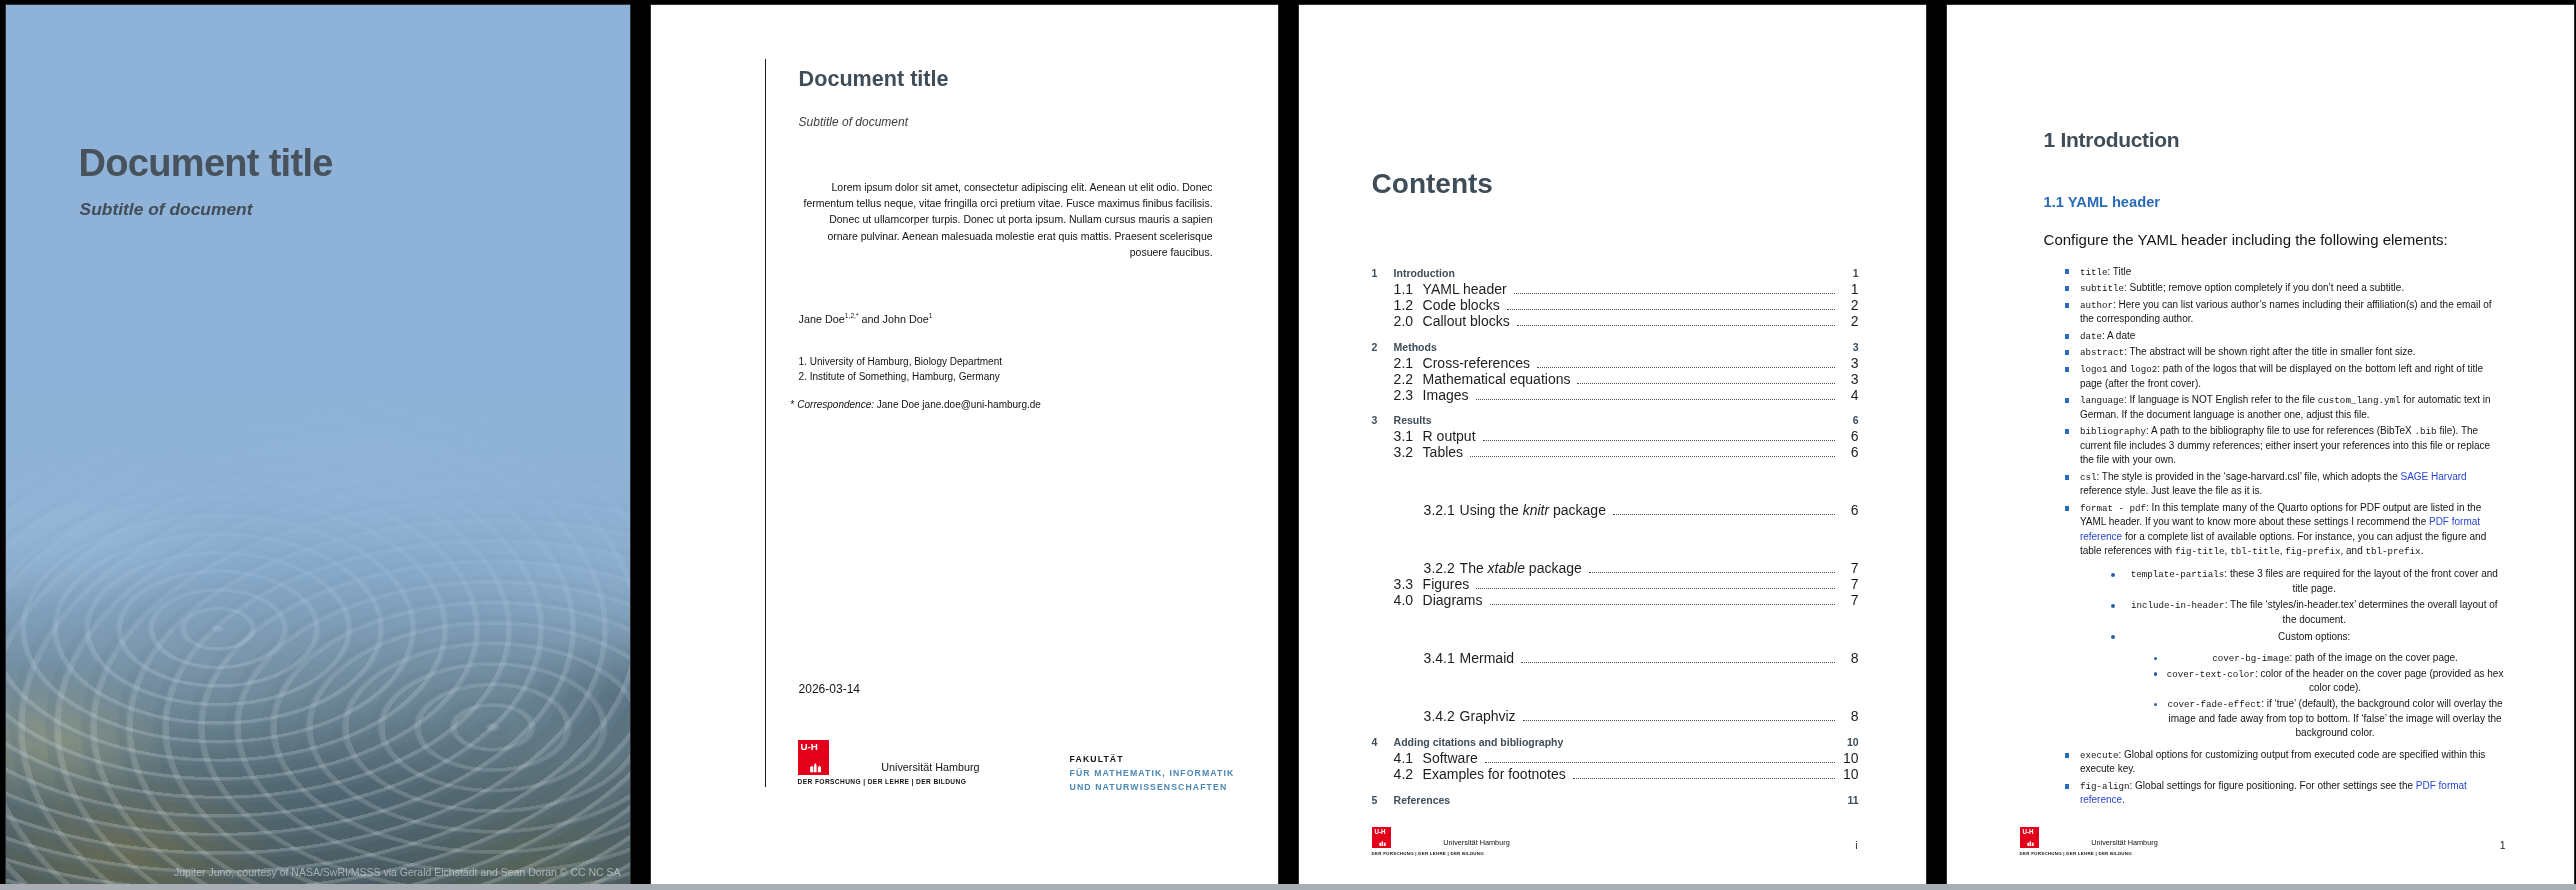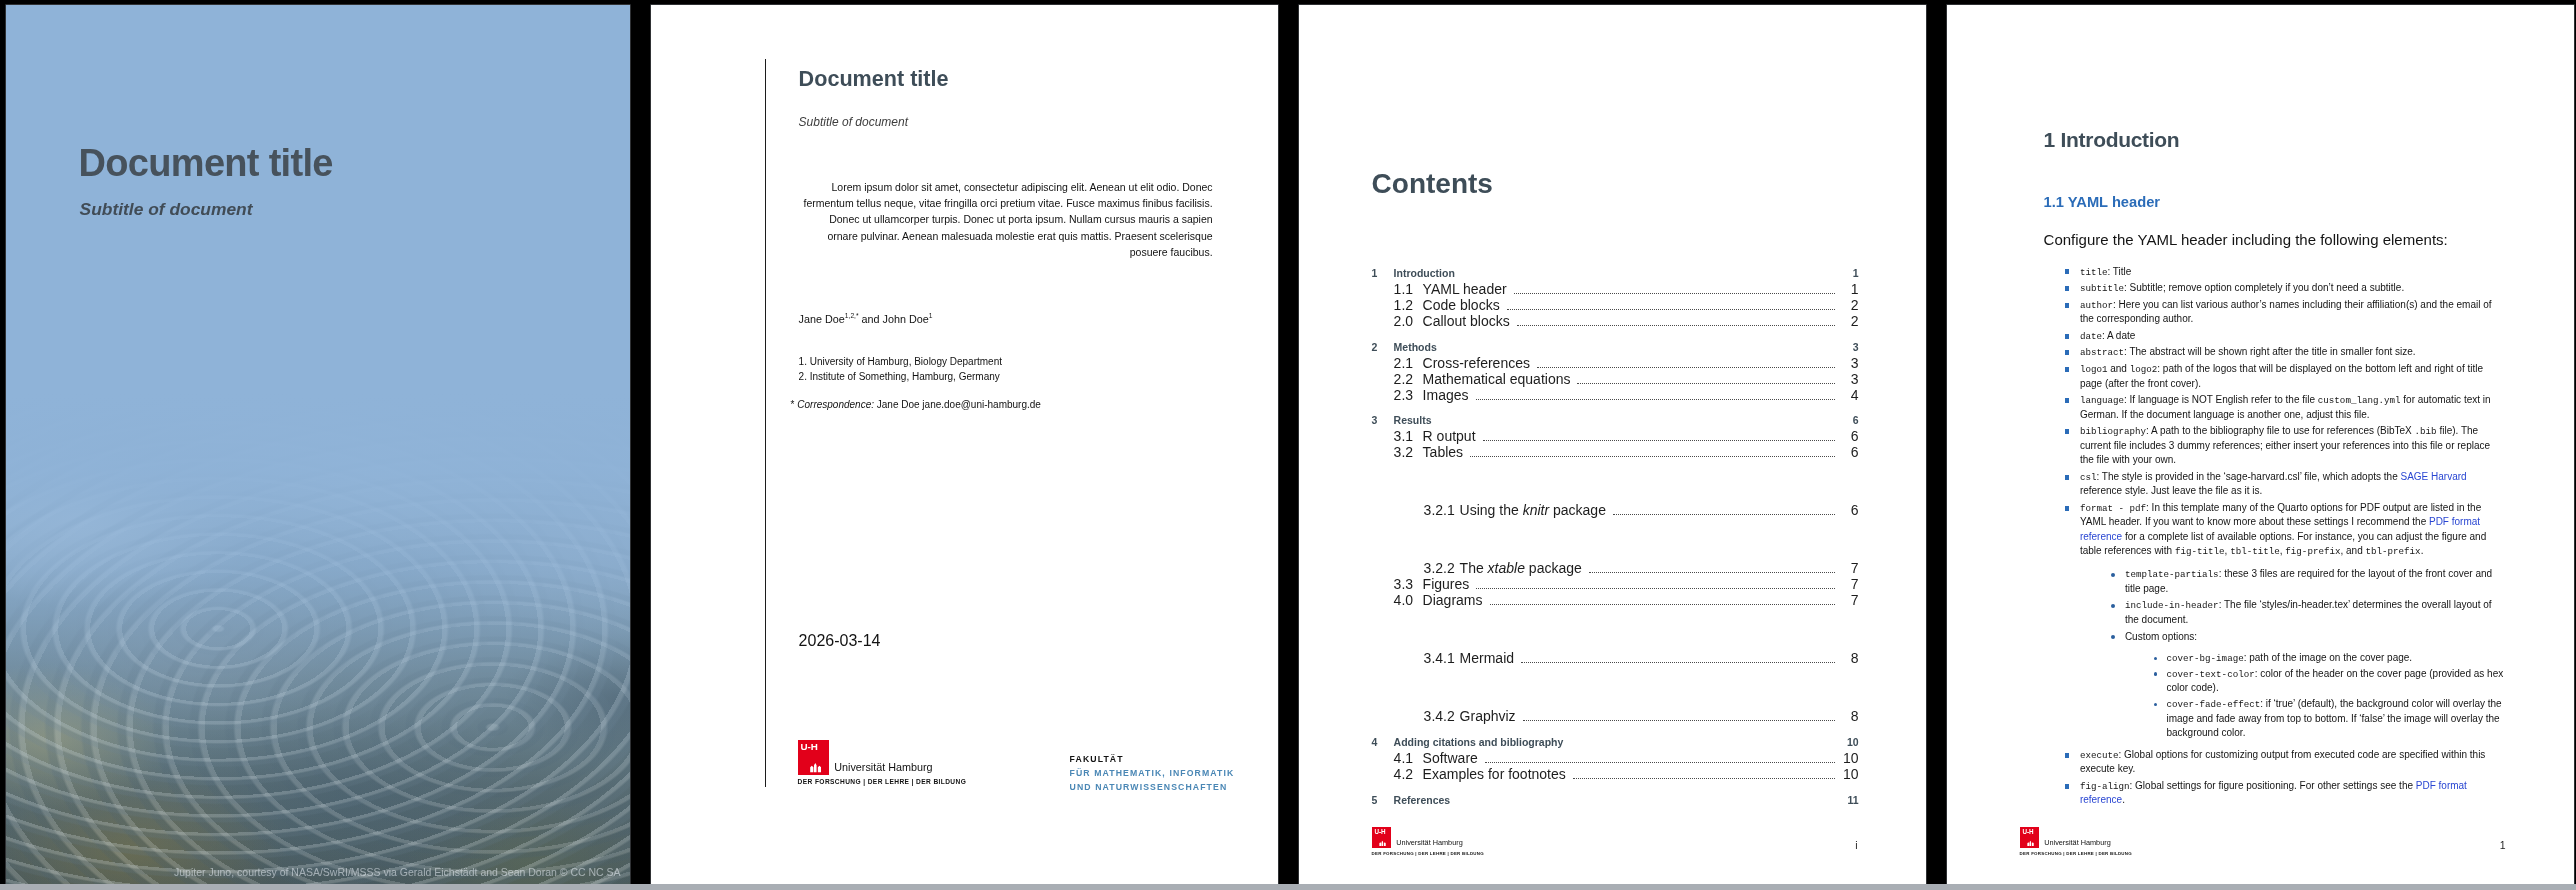--- a/index.html
+++ b/index.html
@@ -36,21 +36,21 @@
   .cover-caption{position:absolute;right:9px;bottom:7px;font-size:10.5px;color:rgba(235,241,247,.55);}
 
   
   .heading{color:var(--heading,#3e4d58);}
   code{font-family:"Liberation Mono","DejaVu Sans Mono",monospace;font-size:.92em;}
   sup{font-size:.62em;}
   .link{color:var(--link,#2946d2);}
 
   
   .uhlogo{position:absolute;}
-  .uhlogo .lrow{display:flex;align-items:flex-end;}
+  .uhlogo .lrow{display:flex;align-items:flex-end;gap:47px;}
   .uhlogo .sq{background:var(--uh-red,#e2001a);color:#fff;position:relative;flex:none;}
   .uhlogo.big .sq{width:31px;height:35px;}
   .uhlogo.small .sq{width:19px;height:21.6px;}
   .uhlogo .abbr{position:absolute;left:2.8px;top:1.4px;font-weight:bold;}
   .uhlogo.big .abbr{font-size:9.8px;}
   .uhlogo.small .abbr{font-size:6.3px;}
   .uhlogo .castle{position:absolute;left:50%;transform:translateX(-35%);bottom:2.1px;}
   .uhlogo .name{color:#121212;margin-left:5.6px;}
   .uhlogo.big .name{font-size:10.8px;margin-bottom:2.1px;}
   .uhlogo.small .name{font-size:7.3px;margin-bottom:1.4px;}
@@ -59,21 +59,21 @@
   .uhlogo.small .claim{font-size:4.4px;margin-top:2.1px;}
 
   
   .rule{position:absolute;left:114px;top:54px;width:1.4px;height:728px;background:#1c1c1c;}
   .p2-title{position:absolute;left:148px;top:61px;font-size:21.6px;font-weight:bold;}
   .p2-subtitle{position:absolute;left:148px;top:110px;font-size:12px;font-style:italic;color:#3d3d3d;}
   .p2-abstract{position:absolute;left:148px;width:414px;top:174px;font-size:10.5px;line-height:1.55;text-align:right;color:#121212;}
   .p2-authors{position:absolute;left:148px;top:307px;font-size:10.8px;color:#121212;}
   .p2-affils{position:absolute;left:148px;top:349px;font-size:10px;line-height:1.55;color:#121212;}
   .p2-corr{position:absolute;left:140px;top:394px;font-size:10px;color:#121212;}
-  .p2-date{position:absolute;left:148px;top:627px;font-size:16px;color:#121212;text-align:right;}
+  .p2-date{position:absolute;left:148px;top:677px;font-size:12px;color:#121212;text-align:right;}
   .faculty{position:absolute;left:419px;top:748px;line-height:1.6;letter-spacing:.1em;}
   .faculty .f1{font-size:8.7px;font-weight:bold;color:#121212;}
   .faculty .f2{font-size:8.7px;font-weight:bold;color:var(--facblue,#4a87b5);}
 
   
   .contents-title{position:absolute;left:73px;top:163px;font-size:28px;font-weight:bold;}
   .toc{position:absolute;left:73px;right:67px;top:260px;}
   .toc-row{display:flex;align-items:baseline;line-height:16px;font-size:14px;color:#1d1d1d;}
   .toc-row .num{flex:none;}
   .toc-row .leader{flex:1;border-bottom:1.4px dotted #4a4a4a;margin:0 5.6px 2.8px 7px;}
@@ -92,21 +92,21 @@
   .p4-content{position:absolute;left:73px;right:70px;top:0;margin-left:24px;}
   .p4-content h1{font-size:21px;margin:123px 0 42px;letter-spacing:-0.3px;}
   .p4-content h2{font-size:14.7px;margin:0 0 21px;color:var(--h2blue,#2b6cb8);}
   .p4-content .lead{font-size:15px;margin:0 0 16.7px;color:#141414;}
   ul.blist{list-style:none;margin:0;padding:0;}
   ul.blist li{position:relative;font-size:10px;line-height:1.45;color:#141414;}
   ul.lv1{padding-left:21px;}
   ul.lv1 > li{padding-left:15.3px;margin-bottom:2.1px;}
   ul.lv1 > li::before{content:"";position:absolute;left:0;top:4.9px;width:4.9px;height:4.9px;background:var(--h2blue,#2b6cb8);}
   ul.lv2{padding-left:31px;margin:8.4px 0 7px;}
-  ul.lv2 > li{padding-left:14px;margin-bottom:2.1px;}
+  ul.lv2 > li{padding-left:14px;margin-bottom:2.1px;text-align:center;}
   ul.lv2 > li::before{content:"";position:absolute;left:0;top:5.6px;width:4.2px;height:4.2px;border-radius:50%;background:#2b5f9e;}
   ul.lv3{padding-left:29px;margin:7px 0 5.6px;}
   ul.lv3 > li{padding-left:12.6px;margin-bottom:1.4px;}
   ul.lv3 > li::before{content:"";position:absolute;left:0;top:5.6px;width:3.5px;height:3.5px;border-radius:50%;background:#2b5f9e;}
 
   .page-num{position:absolute;right:68px;top:834px;font-size:10.5px;color:#1d1d1d;}
   .footer-logo{left:73px;top:822px;}
 </style>
 </head>
 <body>

